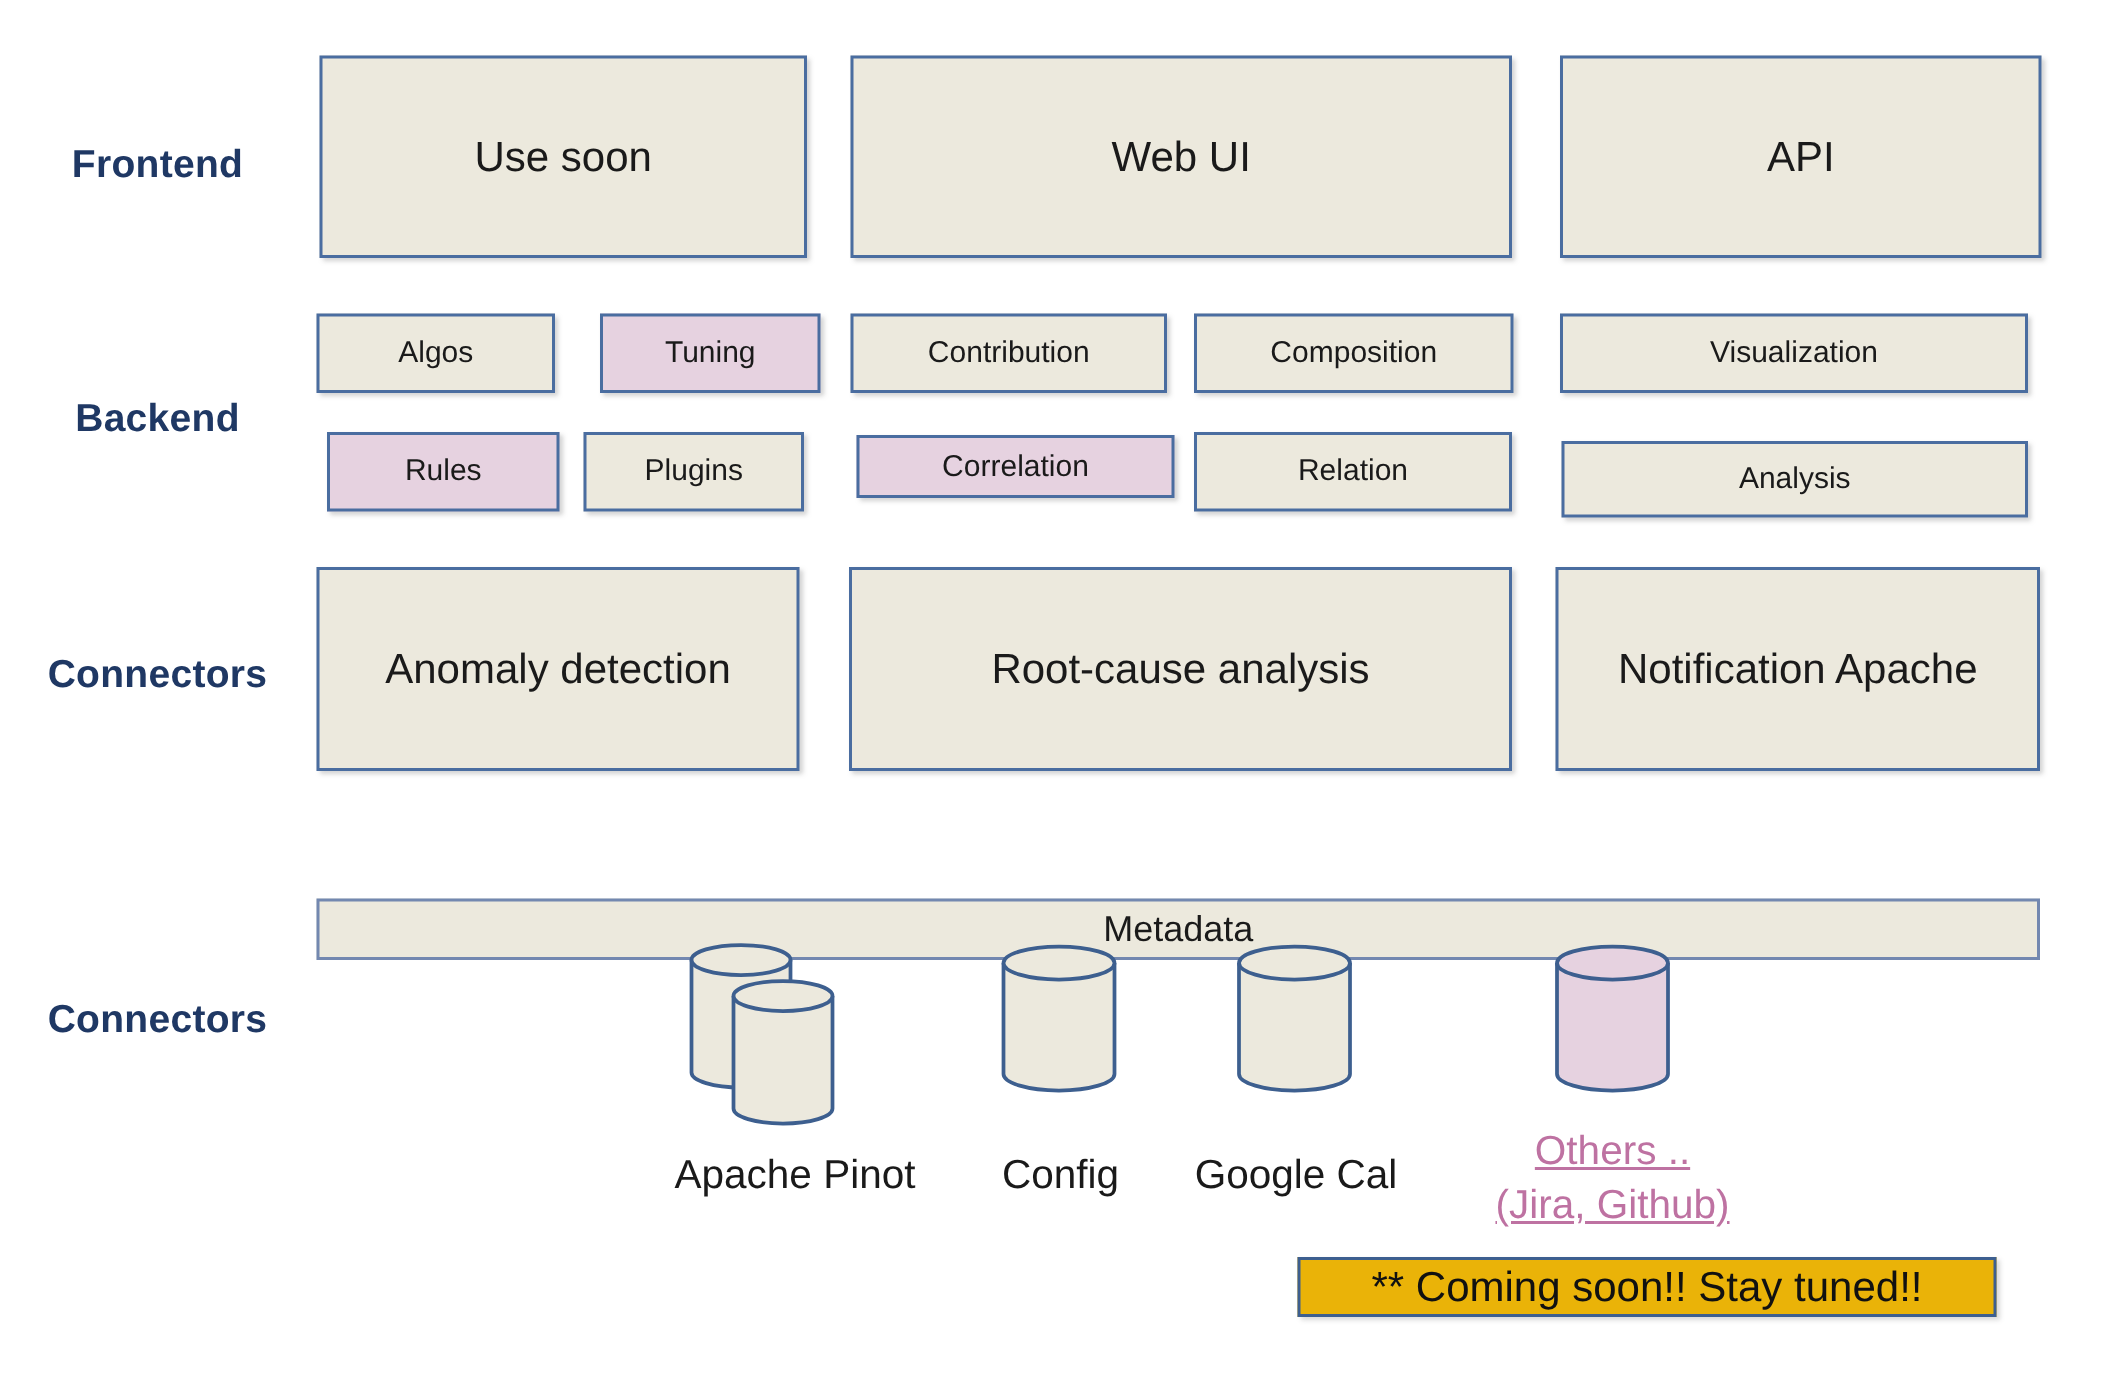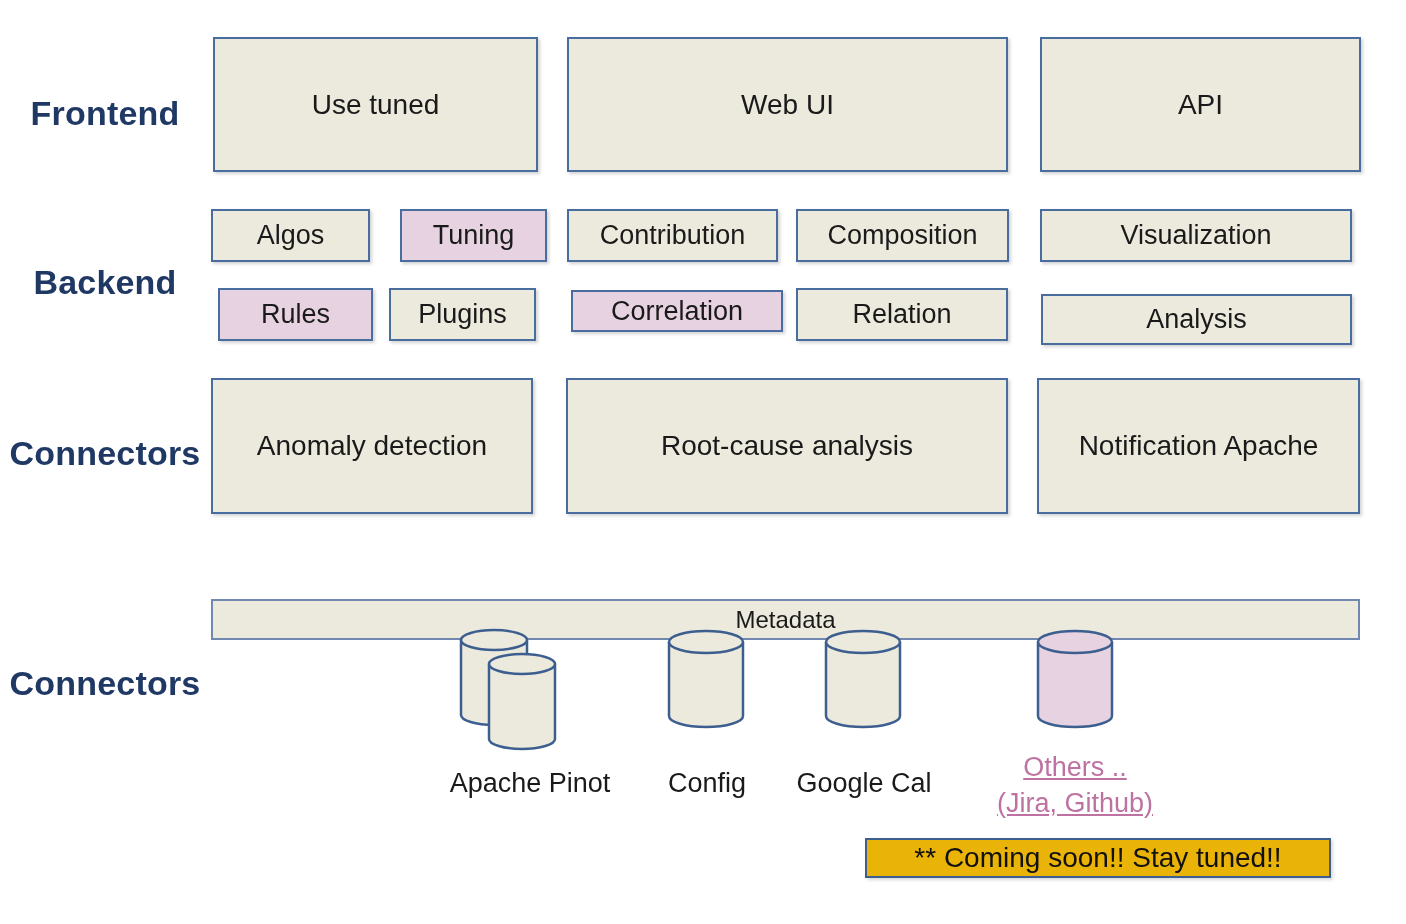--- a/index.html
+++ b/index.html
@@ -2,29 +2,29 @@
 <html><head>
 <meta charset="utf-8">
 <style>
   html,body{margin:0;padding:0;background:#ffffff;}
   .canvas{
     position:relative;width:1406px;height:924px;background:#ffffff;overflow:hidden;
     font-family:"Liberation Sans", sans-serif;color:#1a1a1a;
   }
   .layer-label{
     position:absolute;left:0;width:210px;text-align:center;
-    font-size:34px;font-weight:bold;color:#1f3864;letter-spacing:0.2px;
+    font-size:26px;font-weight:bold;color:#1f3864;letter-spacing:0.2px;
   }
   .box{
     position:absolute;display:flex;align-items:center;justify-content:center;
     background:#ece9dd;border:2px solid #4a6da0;box-sizing:border-box;
     font-size:28px;box-shadow:2px 2px 3px rgba(130,130,130,0.35);
   }
   .box.pink{background:#e6d2e0;}
-  .box.small{font-size:27px;}
+  .box.small{font-size:20px;}
   .metadata-bar{
     position:absolute;display:flex;align-items:center;justify-content:center;
     background:#ece9dd;border:2px solid #7388b0;box-sizing:border-box;font-size:24px;margin-top:48px;
   }
   .cyl{position:absolute;}
   .conn-label{
     position:absolute;text-align:center;font-size:27px;color:#1a1a1a;
   }
   .conn-label.pink-text{color:#be72a2;line-height:1.33;}
   .banner{
@@ -37,21 +37,21 @@
 </head>
 <body>
 
 <div class="canvas">
 
   <div class="layer-label" style="top:94px;">Frontend</div>
   <div class="layer-label" style="top:263px;">Backend</div>
   <div class="layer-label" style="top:434px;">Connectors</div>
   <div class="layer-label" style="top:664px;">Connectors</div>
 
-  <div class="box" style="left:213px;top:37px;width:325px;height:135px;">Use tuned</div>
+  <div class="box" style="left:213px;top:37px;width:325px;height:135px;">Use soon</div>
   <div class="box" style="left:567px;top:37px;width:441px;height:135px;">Web UI</div>
   <div class="box" style="left:1040px;top:37px;width:321px;height:135px;">API</div>
 
   <div class="box small" style="left:211px;top:209px;width:159px;height:53px;">Algos</div>
   <div class="box small pink" style="left:400px;top:209px;width:147px;height:53px;">Tuning</div>
   <div class="box small" style="left:567px;top:209px;width:211px;height:53px;">Contribution</div>
   <div class="box small" style="left:796px;top:209px;width:213px;height:53px;">Composition</div>
   <div class="box small" style="left:1040px;top:209px;width:312px;height:53px;">Visualization</div>
 
   <div class="box small pink" style="left:218px;top:288px;width:155px;height:53px;">Rules</div>

